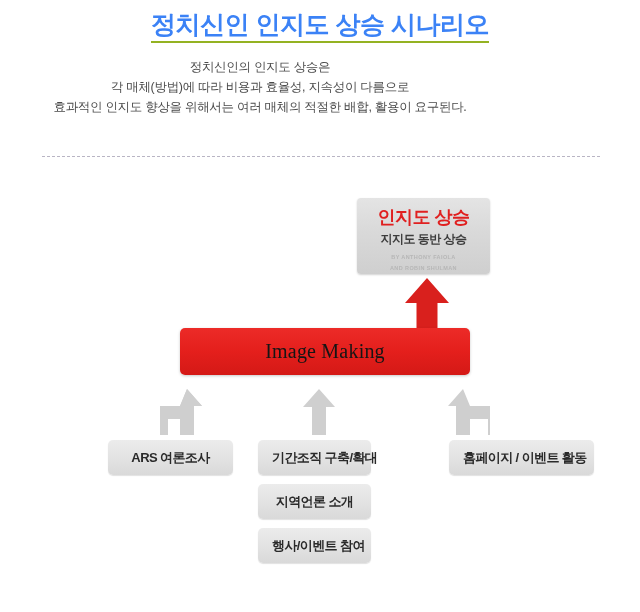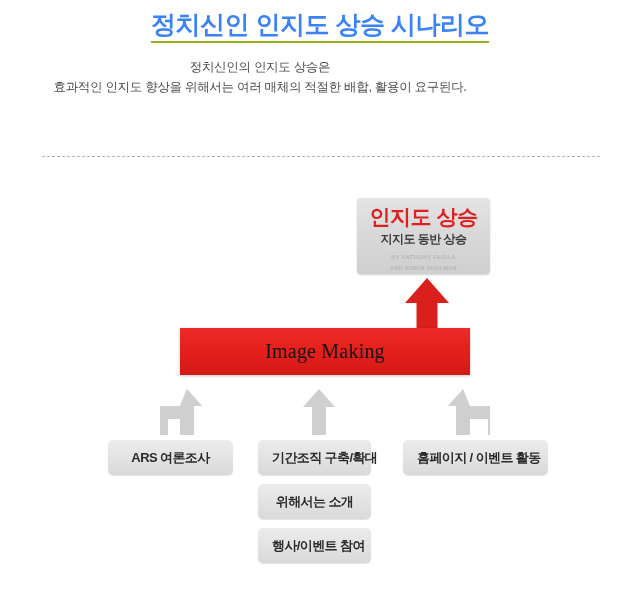--- a/index.html
+++ b/index.html
@@ -75,21 +75,21 @@
     height: 76px;
     background: linear-gradient(to bottom, #e4e4e4 0%, #d9d9d9 45%, #cfcfcf 100%);
     border-radius: 4px;
     box-shadow: 0 1px 2px rgba(0,0,0,0.18);
     text-align: center;
     box-sizing: border-box;
     padding-top: 7px;
   }
   .outcome-primary {
     display: block;
-    font-size: 21px;
+    font-size: 18px;
     font-weight: bold;
     color: #e02020;
     letter-spacing: -0.5px;
     line-height: 24px;
   }
   .outcome-secondary {
     display: block;
     font-size: 12px;
     font-weight: bold;
     color: #3c3c3c;
@@ -116,21 +116,21 @@
   }
 
   
   #strategy-bar {
     position: absolute;
     left: 180px;
     top: 158px;
     width: 290px;
     height: 47px;
     background: linear-gradient(to bottom, #ec2b28 0%, #e41f1c 50%, #d41916 100%);
-    border-radius: 0;
+    border-radius: 5px;
     box-shadow: 0 1px 3px rgba(0,0,0,0.22);
     display: flex;
     align-items: center;
     justify-content: center;
     gap: 12px;
     box-sizing: border-box;
   }
   #strategy-bar .bar-en {
     font-family: "Liberation Serif", "DejaVu Serif", serif;
     font-size: 20px;
@@ -174,31 +174,32 @@
     letter-spacing: -0.6px;
     height: 35px;
     line-height: 35px;
     text-align: center;
     white-space: nowrap;
     box-sizing: border-box;
     padding: 0 14px;
   }
   #column-1 .channel-box { width: 125px; }
   #column-2 .channel-box { width: 113px; }
-  #column-3 .channel-box { width: 145px; }
+  #column-3 .channel-box { width: 145px; margin-left: 46px; }
 </style>
 </head>
 <body>
 
 <div id="page-title">
   <span class="underline-text">정치신인 인지도 상승 시나리오</span>
 </div>
 
 <div id="intro-block">
   <span class="intro-line">정치신인의 인지도 상승은</span>
+  <span class="intro-line">각 매체(방법)에 따라 비용과 효율성, 지속성이 다름으로</span>
   <span class="intro-line">효과적인 인지도 향상을 위해서는 여러 매체의 적절한 배합, 활용이 요구된다.</span>
 </div>
 
 <div id="header-divider"></div>
 
 <div id="diagram">
 
   <div id="outcome-box">
     <span class="outcome-primary">인지도 상승</span>
     <span class="outcome-secondary">지지도 동반 상승</span>
@@ -226,21 +227,21 @@
   <svg class="gray-arrow" id="arrow-right" viewBox="0 0 42 46" xmlns="http://www.w3.org/2000/svg">
     <path d="M15 0 L0 17 L8 17 L8 46 L22 46 L22 30 L40 30 L40 46 L42 46 L42 17 L22 17 Z" fill="#cfcfcf"></path>
   </svg>
 
   <div class="channel-column" id="column-1">
     <div class="channel-box">ARS 여론조사</div>
   </div>
 
   <div class="channel-column" id="column-2">
     <div class="channel-box">기간조직 구축/확대</div>
-    <div class="channel-box">위해서는 소개</div>
+    <div class="channel-box">지역언론 소개</div>
     <div class="channel-box">행사/이벤트 참여</div>
   </div>
 
   <div class="channel-column" id="column-3">
     <div class="channel-box">홈페이지 / 이벤트 활동</div>
   </div>
 
 </div>
 
 </body></html>

